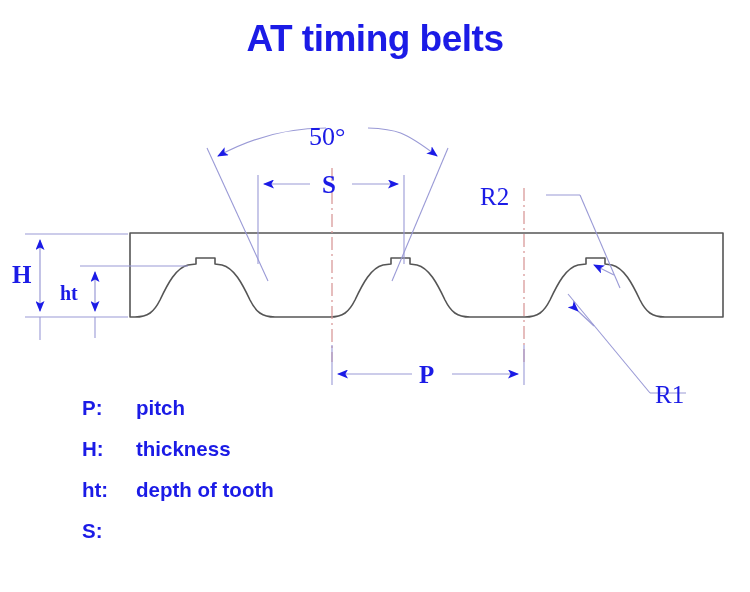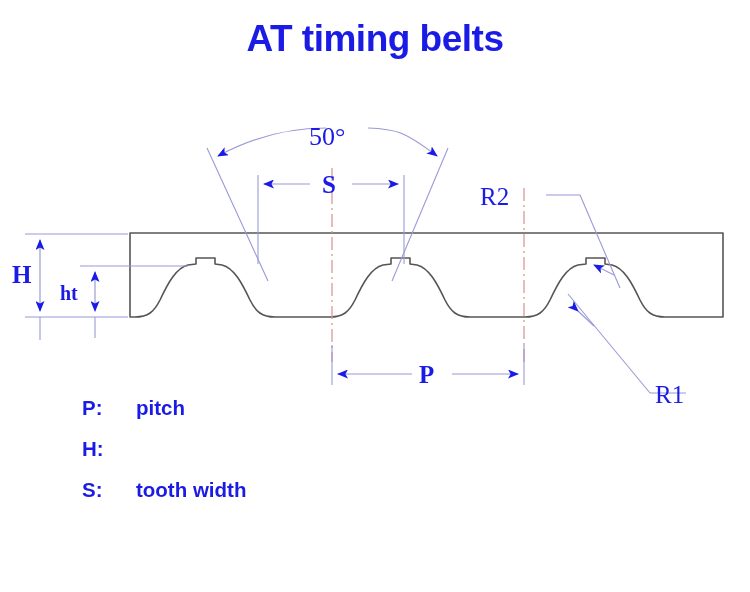--- a/index.html
+++ b/index.html
@@ -171,20 +171,24 @@
 
   </svg>
 
   <div class="legend">
     <div class="legend-row">
       <span class="legend-key">P:</span>
       <span class="legend-val">pitch</span>
     </div>
     <div class="legend-row">
       <span class="legend-key">H:</span>
+      <span class="legend-val">thickness</span>
+    </div>
+    <div class="legend-row">
+      <span class="legend-key">ht:</span>
+      <span class="legend-val">depth of tooth</span>
     </div>
     <div class="legend-row">
       <span class="legend-key">S:</span>
-      <span class="legend-val">tooth width</span>
     </div>
   </div>
 
 </div>
 
 </body></html>

